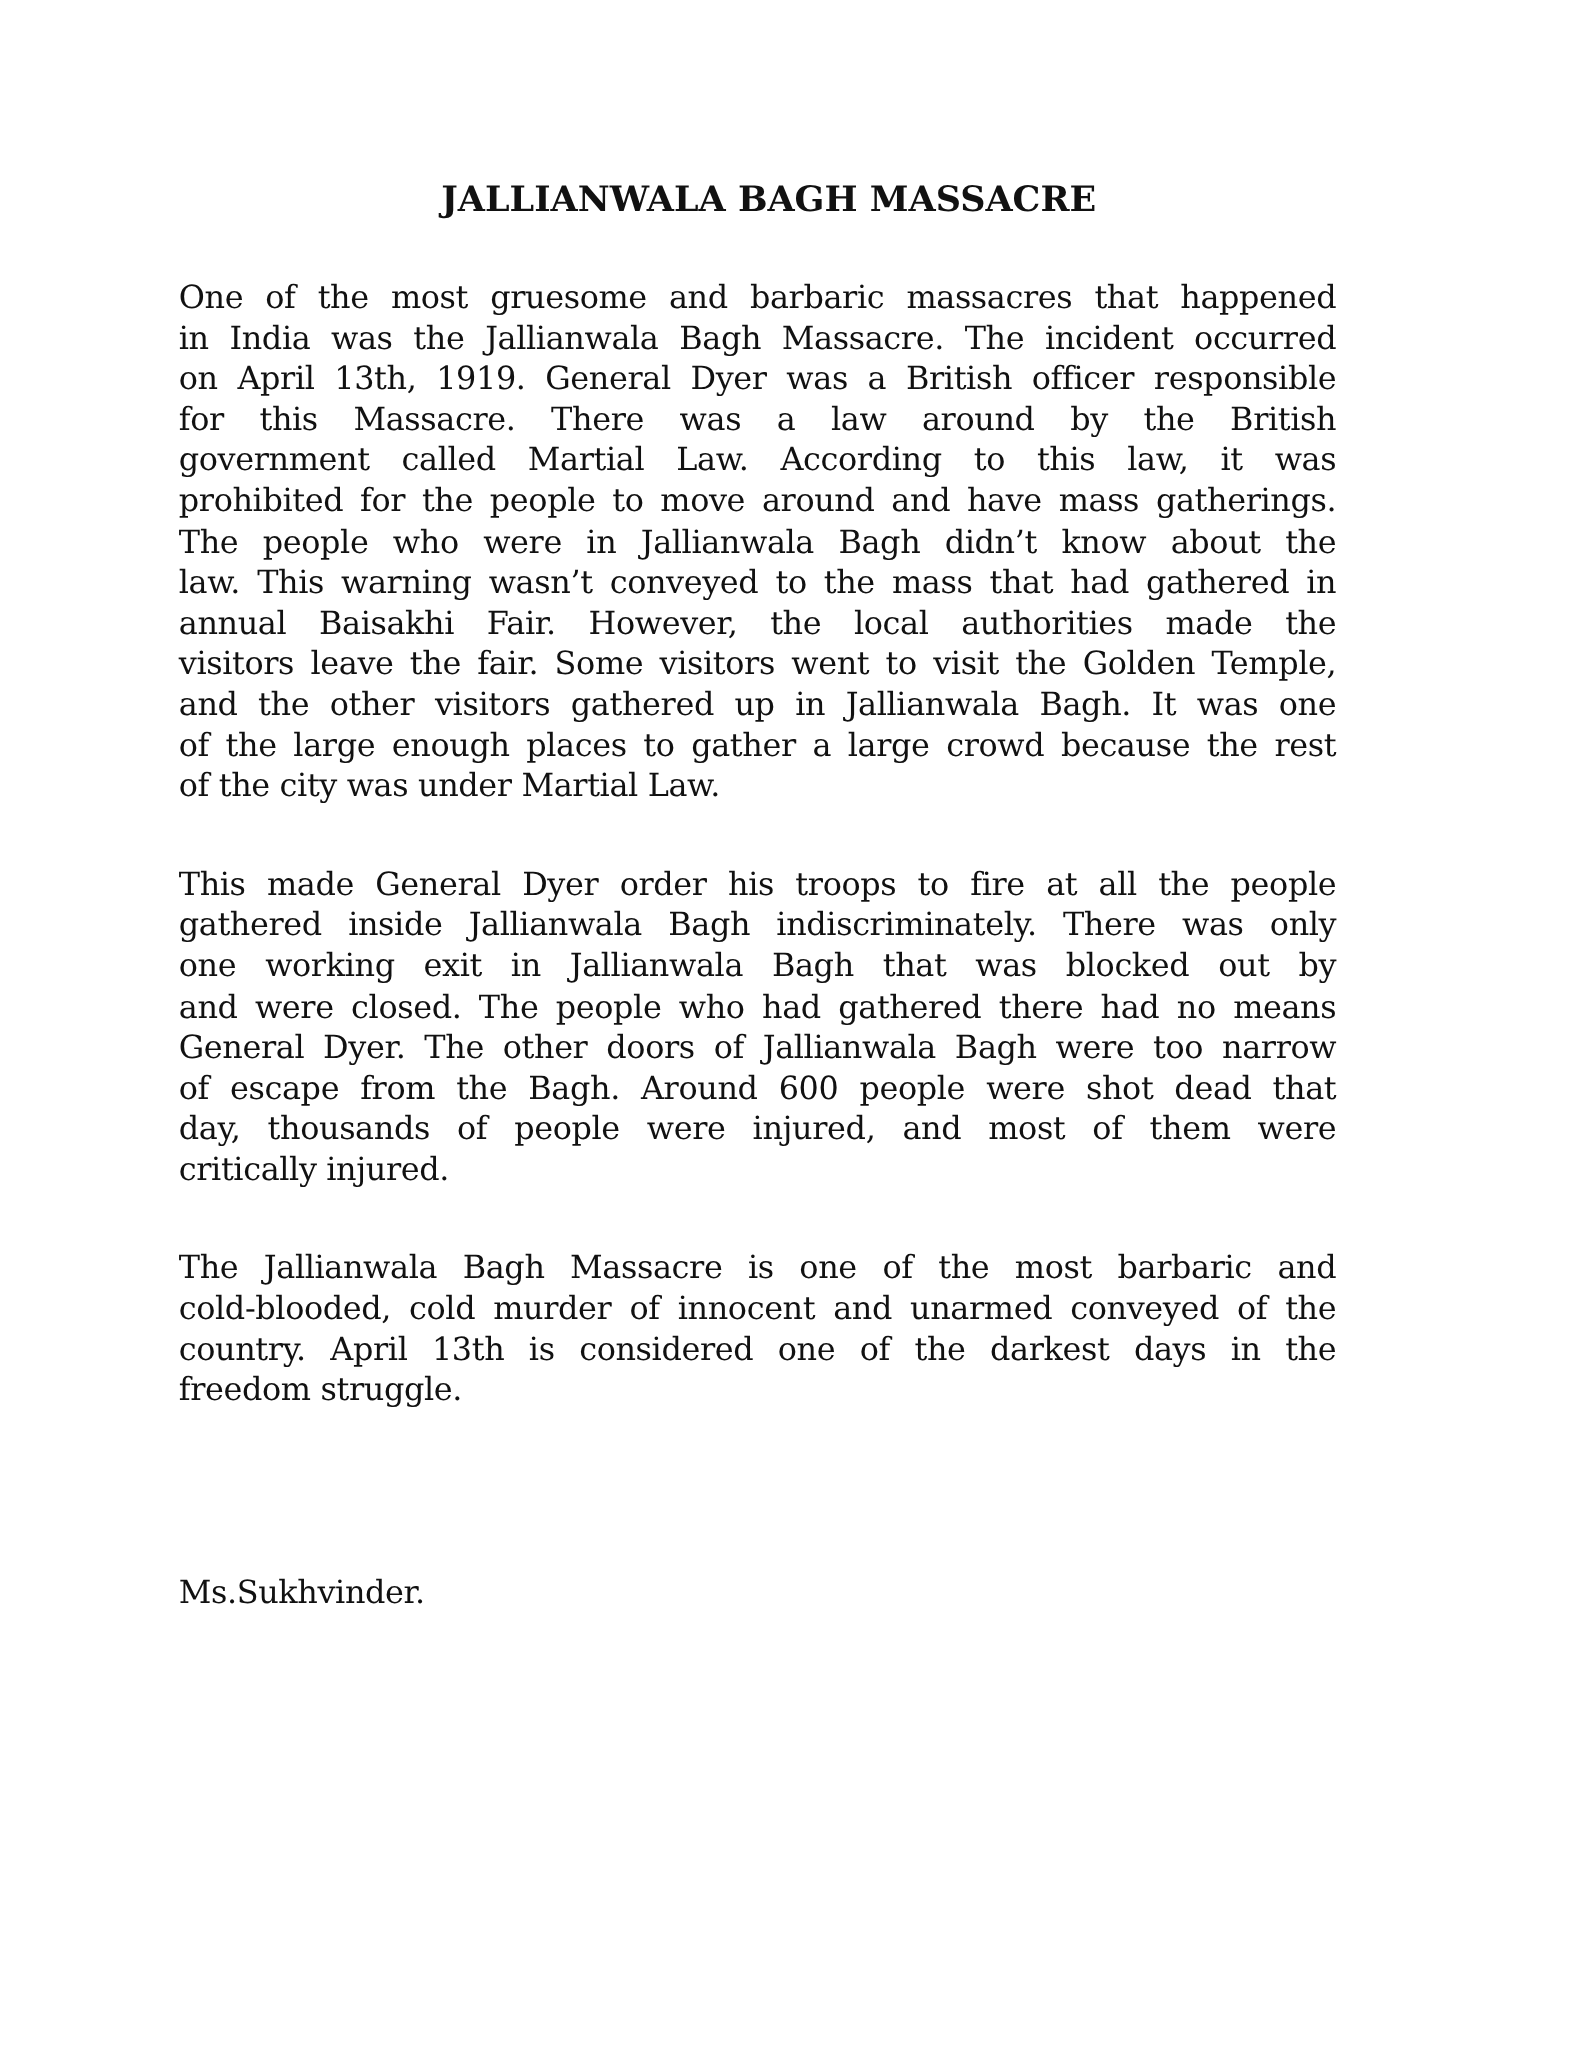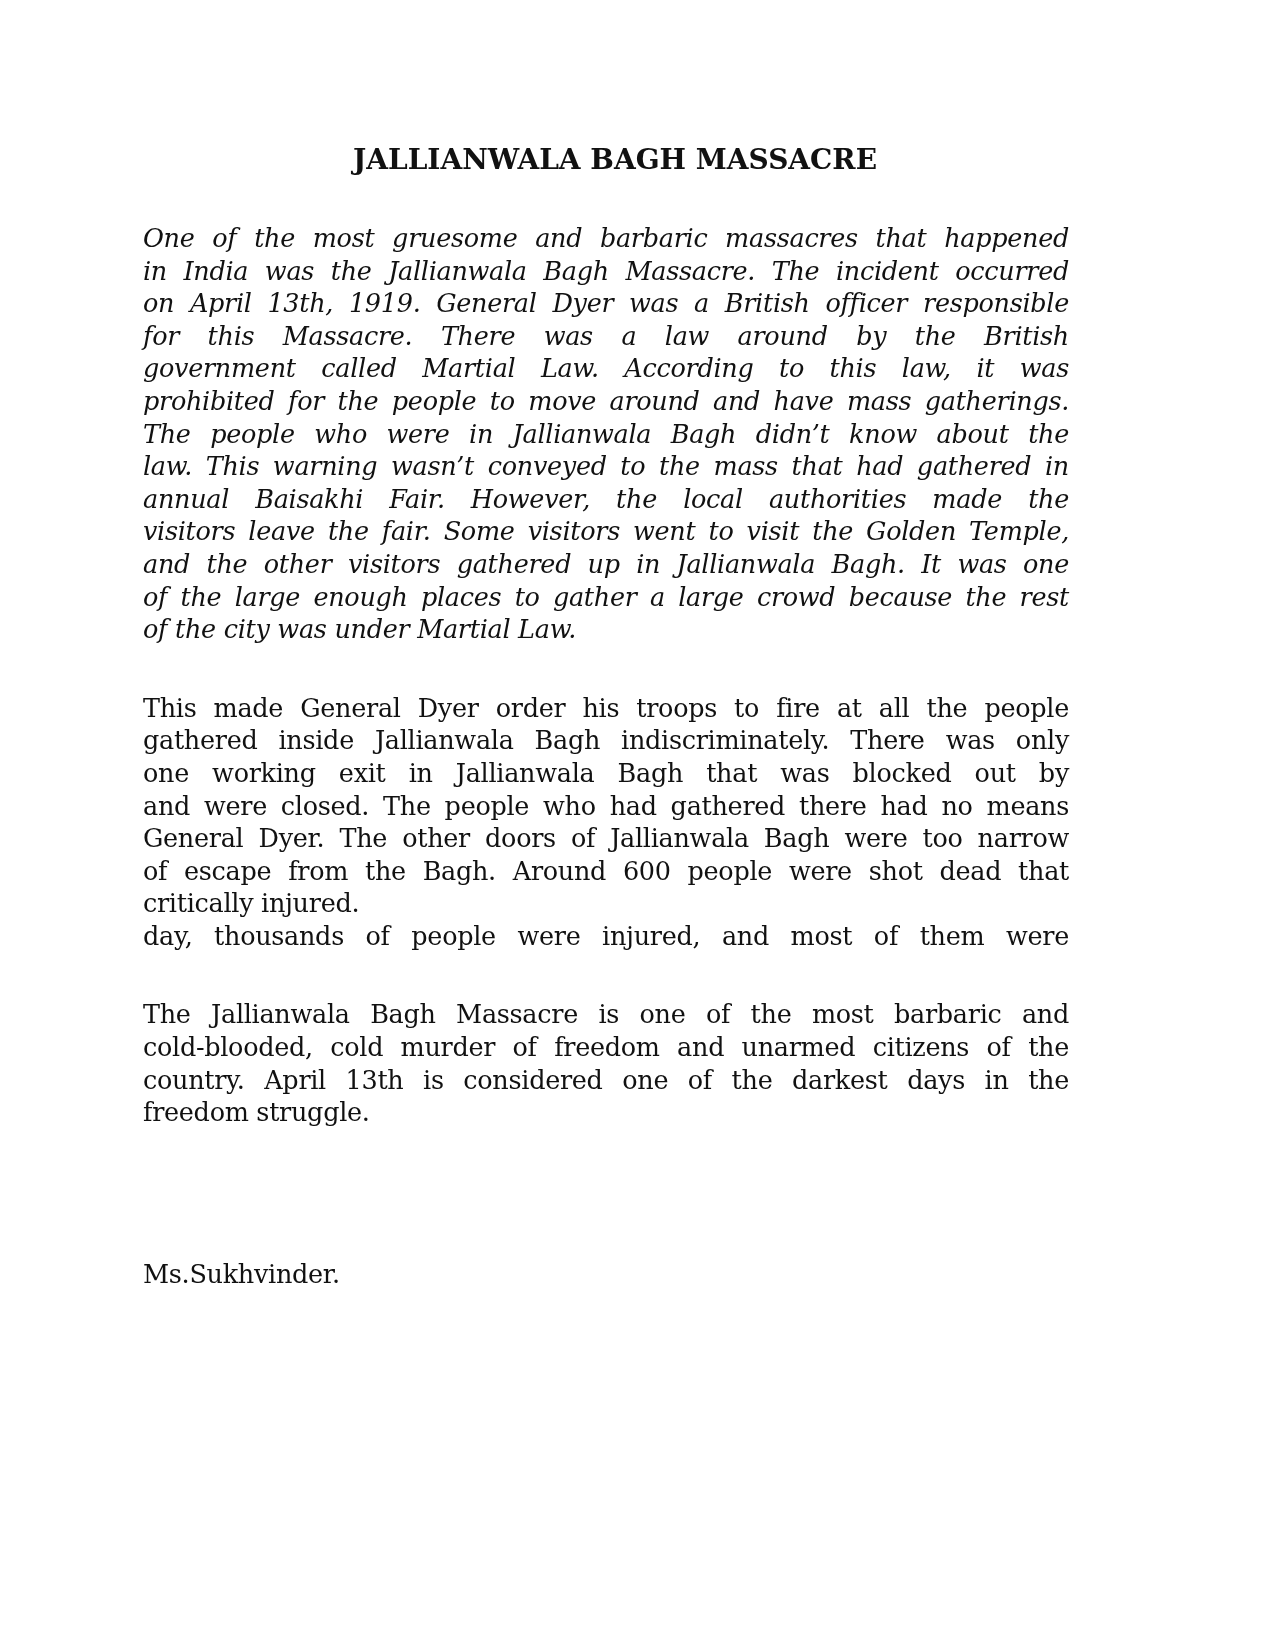--- a/index.html
+++ b/index.html
@@ -40,21 +40,21 @@
     }
     .para span.line {
       display: block;
       text-align: justify;
       text-align-last: justify;
       white-space: nowrap;
     }
     .para span.line.last {
       text-align-last: left;
     }
-    #p1 { margin-top: 42px; font-style: italic; }
+    #p1 { margin-top: 42px; }
     #p2 { margin-top: 46px; }
     #p3 { margin-top: 46px; }
     .signature {
       font-size: 25.5px;
       line-height: 32.6px;
       margin: 0;
       margin-top: 129px;
       letter-spacing: -0.3px;
     }
   </style>
@@ -80,25 +80,25 @@
     <span class="line last">of the city was under Martial Law.</span>
   </p>
 
   <p class="para" id="p2">
     <span class="line">This made General Dyer order his troops to fire at all the people</span>
     <span class="line">gathered inside Jallianwala Bagh indiscriminately. There was only</span>
     <span class="line">one working exit in Jallianwala Bagh that was blocked out by</span>
     <span class="line">and were closed. The people who had gathered there had no means</span>
     <span class="line">General Dyer. The other doors of Jallianwala Bagh were too narrow</span>
     <span class="line">of escape from the Bagh. Around 600 people were shot dead that</span>
+    <span class="line">day, thousands of people were injured, and most of them were</span>
     <span class="line last">critically injured.</span>
-    <span class="line">day, thousands of people were injured, and most of them were</span>
   </p>
 
   <p class="para" id="p3">
     <span class="line">The Jallianwala Bagh Massacre is one of the most barbaric and</span>
-    <span class="line">cold-blooded, cold murder of freedom and unarmed citizens of the</span>
+    <span class="line">cold-blooded, cold murder of innocent and unarmed conveyed of the</span>
     <span class="line">country. April 13th is considered one of the darkest days in the</span>
     <span class="line last">freedom struggle.</span>
   </p>
 
   <p class="signature">Ms.Sukhvinder.</p>
 </div>
 
 </body></html>

